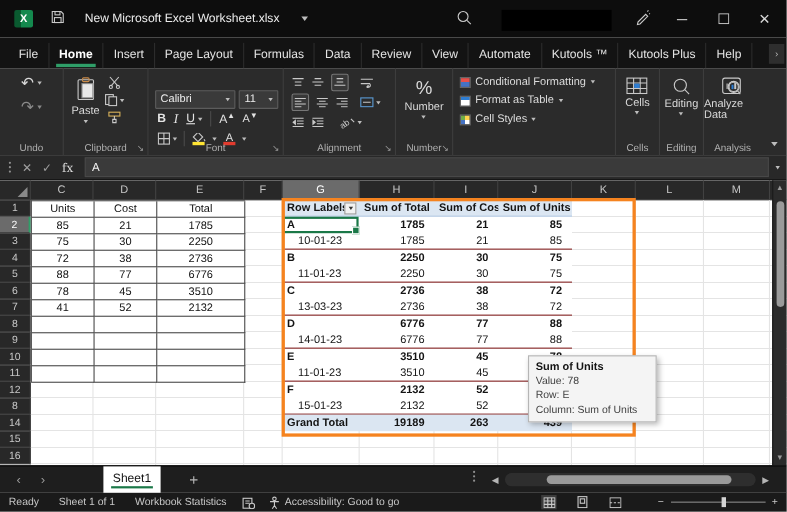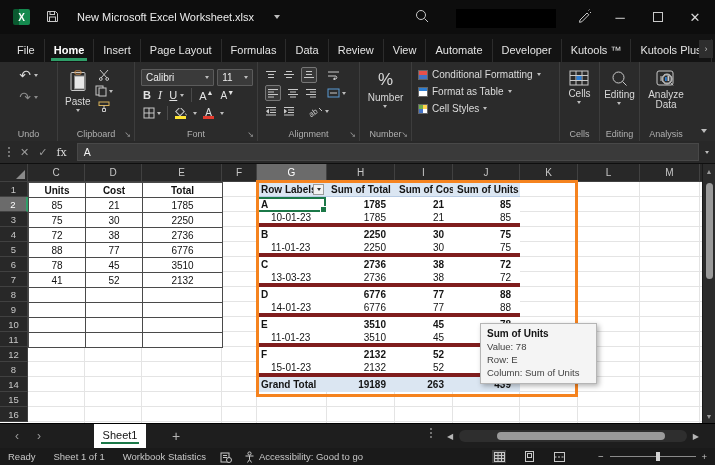--- a/index.html
+++ b/index.html
@@ -69,32 +69,32 @@
   #rowhdr{position:absolute;left:0;top:18px;width:28px}
   .rh{width:28px;height:15px;background:#282828;border-right:1px solid #414141;border-bottom:1px solid #414141;color:#c8c8c8;font-size:9.5px;display:flex;align-items:center;justify-content:center}
   .rh.sel{background:#6b6b6b;color:#fff;border-right:2px solid #2f9e68}
   #cells{position:absolute;left:28px;top:18px;width:687px;height:241px;background:
     repeating-linear-gradient(to bottom,transparent 0 14px,#e4e4e4 14px 15px);}
   .vline{position:absolute;top:0;bottom:0;width:1px;background:#e4e4e4}
 
   
   #srctab{position:absolute;left:0;top:0;width:195px;border-left:1px solid #4a4a4a;border-top:1px solid #4a4a4a;background:#fff;display:grid;grid-template-columns:57px 57px 80px}
   #srctab div{height:15px;border-right:1px solid #4a4a4a;border-bottom:1px solid #4a4a4a;font-size:10px;color:#111;display:flex;align-items:center;justify-content:center}
-  #srctab div.hd{font-weight:bold}
+  #srctab div.hd{font-weight:normal}
 
   
   #pivot{position:absolute;left:229px;top:0;width:263px;background:#fff;font-size:10px;color:#141414}
   .prow{display:grid;grid-template-columns:70px 68px 58px 67px;height:15px}
   .prow>div{display:flex;align-items:center;overflow:hidden;white-space:nowrap}
   .prow .lab{padding-left:4px}
   .prow .num{justify-content:flex-end;padding-right:9px}
   .prow.hdr{background:#dbe6f2;font-weight:bold;border-bottom:1px solid #b7cbe4}
   .prow.hdr>div{padding-left:4px}
   .prow.group{font-weight:bold}
-  .prow.detail{border-bottom:4px solid #7f1d1d}
+  .prow.detail{border-bottom:1px solid #7f1d1d}
   .prow.detail .lab{padding-left:14px}
   .prow.grand{background:#dbe6f2;font-weight:bold}
   #filter-btn{position:absolute;left:56px;top:2px;width:11px;height:11px;background:#f2f2f2;border:1px solid #9a9a9a;display:flex;align-items:center;justify-content:center}
 
   
   #selcell{position:absolute;left:229px;top:15px;width:69px;height:15px;border:2px solid #1b7848;background:transparent}
   #selcell::after{content:"";position:absolute;right:-3px;bottom:-3px;width:5px;height:5px;background:#1b7848;border:1px solid #fff}
 
   
   #annot{position:absolute;left:256px;top:16px;width:322px;height:217px;border:3px solid #f5831f;pointer-events:none}
@@ -179,21 +179,20 @@
 
     <span class="rtab">File</span>
       <span class="rtab active">Home</span>
       <span class="rtab">Insert</span>
       <span class="rtab">Page Layout</span>
       <span class="rtab">Formulas</span>
       <span class="rtab">Data</span>
       <span class="rtab">Review</span>
       <span class="rtab">View</span>
       <span class="rtab">Automate</span>
-      <span class="rtab">Developer</span>
       <span class="rtab">Kutools ™</span>
       <span class="rtab">Kutools Plus</span>
       <span class="rtab">Help</span>
       <span id="tab-more">›</span>
   </div>
 
   <div id="ribbon">
 
     <div class="rgroup" style="width:58px">
       <div class="gbody" style="display:flex;flex-direction:column;align-items:center;gap:6px">
@@ -236,21 +235,21 @@
                 <path d="M6 4.5v3M4.5 7.5h3v3h-3z"></path>
               </svg>
           </span>
         </div>
       </div>
       <div class="glabel">Clipboard</div>
       <span class="launcher">↘</span>
     </div>
 
     <div class="rgroup" style="width:123px">
-      <div class="gbody" style="padding:7px 4px 0 6px">
+      <div class="gbody" style="padding:20px 4px 0 6px">
         <div style="display:flex;gap:3px">
           <span class="combo" style="width:74px">
               <span>Calibri</span>
               <span class="chev xs"></span>
             </span>
           <span class="combo" style="width:36px">
               <span>11</span>
               <span class="chev xs"></span>
             </span>
         </div>
@@ -448,21 +447,21 @@
             </svg>
           <span>Editing</span>
           <span class="chev xs"></span>
         </div>
       </div>
       <div class="glabel">Editing</div>
     </div>
 
     <div class="rgroup" style="width:52px;border-right:none">
       <div class="gbody" style="display:flex;justify-content:center">
-        <div class="bigbtn" style="line-height:10px;text-align:center">
+        <div class="bigbtn" style="line-height:10px;">
           <svg width="20" height="18" viewBox="0 0 20 18" class="icn">
               <rect x="1" y="1" width="16" height="14" rx="2"></rect>
               <line x1="5" y1="11" x2="5" y2="6"></line>
               <line x1="9" y1="11" x2="9" y2="4"></line>
               <circle cx="11" cy="9" r="5" fill="#2b2b2b"></circle>
               <circle cx="11" cy="9" r="4.2"></circle>
               <rect x="9" y="7" width="1.8" height="4" fill="#2d7dd2" stroke="none"></rect>
               <rect x="11.5" y="5.5" width="1.8" height="5.5" fill="#c9c9c9" stroke="none"></rect>
               <line x1="14.5" y1="12.5" x2="17" y2="15.5"></line>
             </svg>

